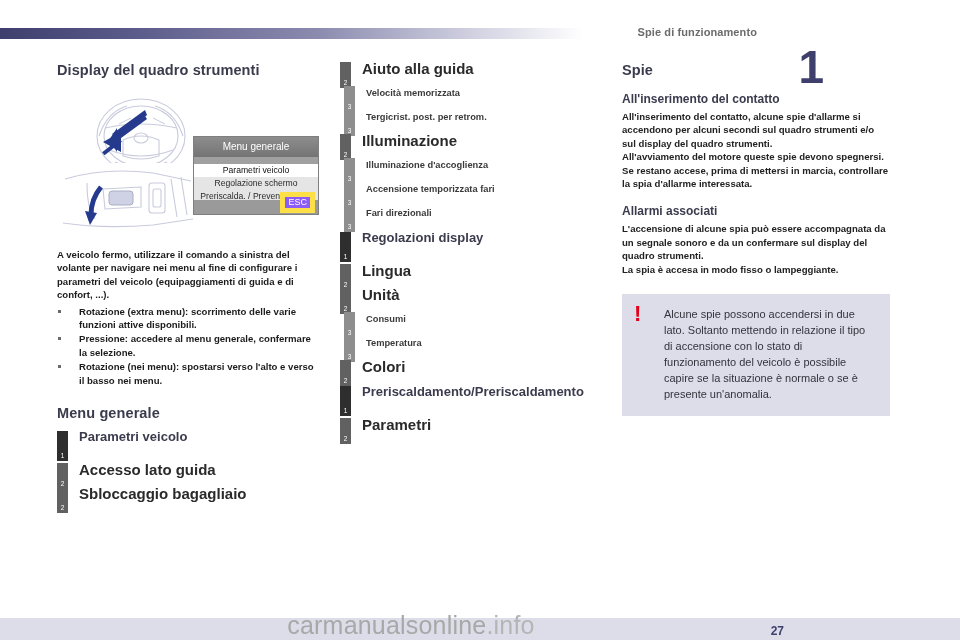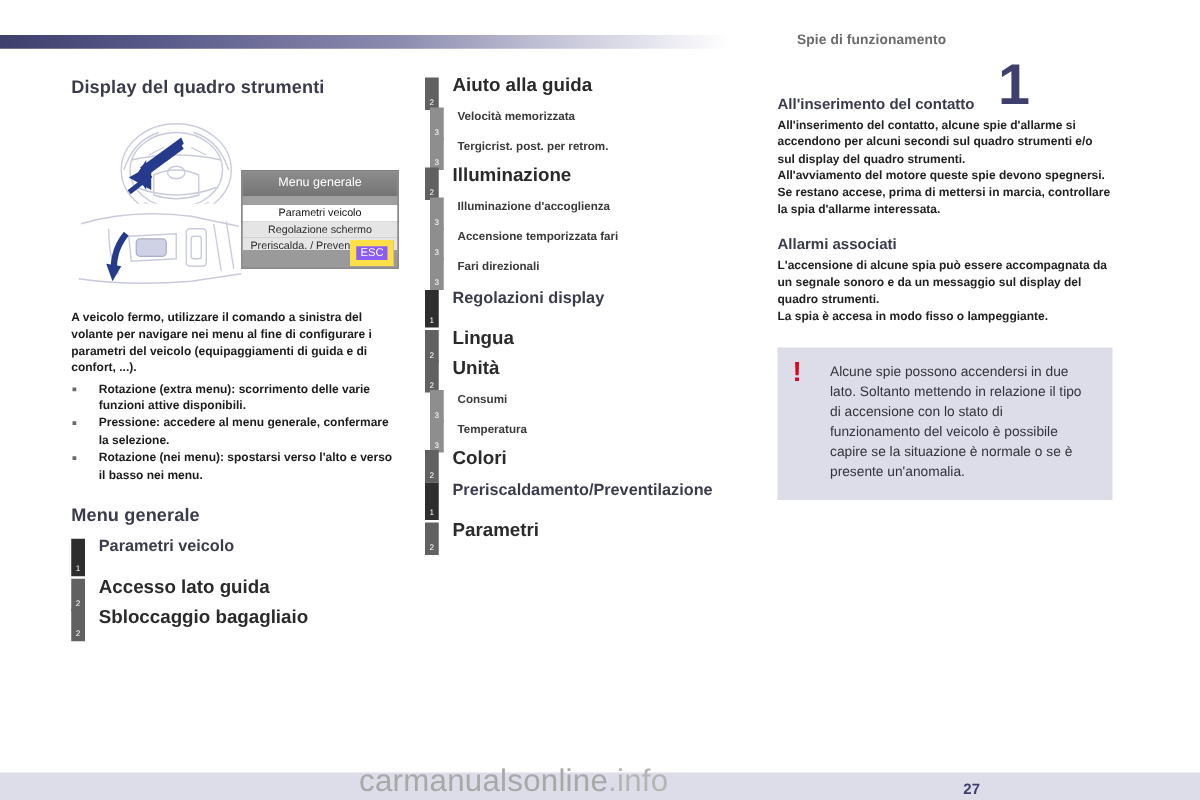--- a/index.html
+++ b/index.html
@@ -413,40 +413,41 @@
         <div class="tree-bar">
             <span>2</span>
           </div>
         <div class="tree-label">Colori</div>
       </div>
 
       <div class="tree-item lvl1">
         <div class="tree-bar">
             <span>1</span>
           </div>
-        <div class="tree-label">Preriscaldamento/Preventilazione</div>
+        <div class="tree-label">Preriscaldamento/Preriscaldamento</div>
       </div>
       <div class="tree-item lvl2">
         <div class="tree-bar">
             <span>2</span>
           </div>
         <div class="tree-label">Parametri</div>
       </div>
     </div>
   </div>
 
   <div class="col col-right">
+    <h2 class="sec-title">Spie</h2>
 
     <h3 class="sub-title">All'inserimento del contatto</h3>
     <p class="body-text" style="white-space:pre-line;">All'inserimento del contatto, alcune spie d'allarme si accendono per alcuni secondi sul quadro strumenti e/o sul display del quadro strumenti.
 All'avviamento del motore queste spie devono spegnersi.
 Se restano accese, prima di mettersi in marcia, controllare la spia d'allarme interessata.</p>
 
     <h3 class="sub-title">Allarmi associati</h3>
-    <p class="body-text" style="white-space:pre-line;">L'accensione di alcune spia può essere accompagnata da un segnale sonoro e da un messaggio sul display del quadro strumenti.
+    <p class="body-text" style="white-space:pre-line;">L'accensione di alcune spia può essere accompagnata da un segnale sonoro e da un confermare sul display del quadro strumenti.
 La spia è accesa in modo fisso o lampeggiante.</p>
 
     <div class="warn-box">
       <div class="warn-bang">!</div>
       <div class="warn-text">Alcune spie possono accendersi in due lato. Soltanto mettendo in relazione il tipo di accensione con lo stato di funzionamento del veicolo è possibile capire se la situazione è normale o se è presente un'anomalia.</div>
     </div>
   </div>
 
   <div class="footer-bar"></div>
   <div class="page-num">27</div>

